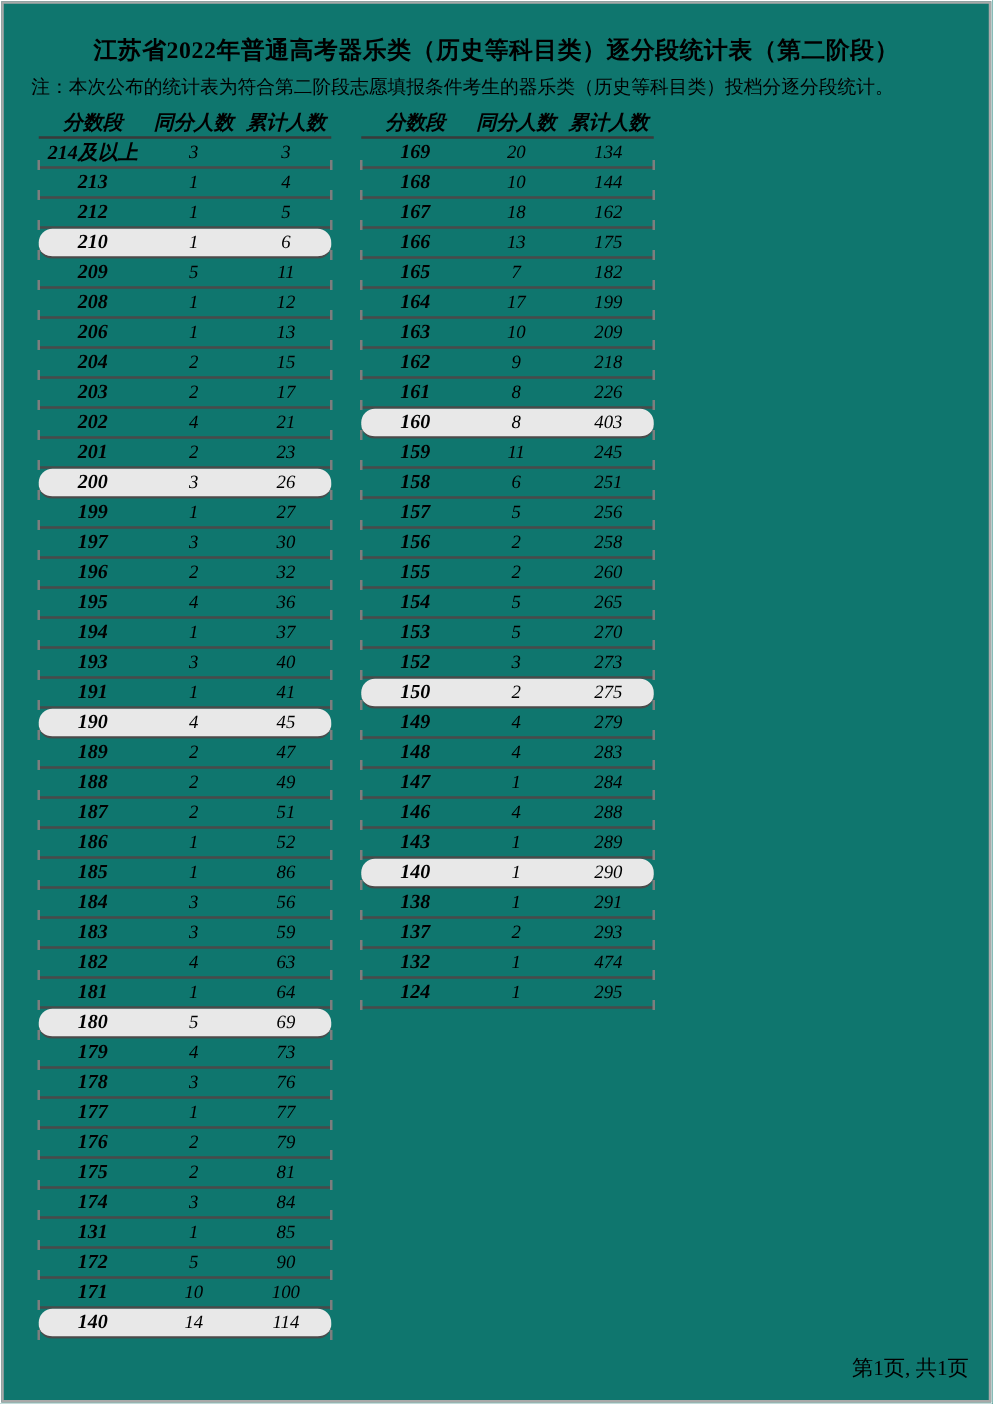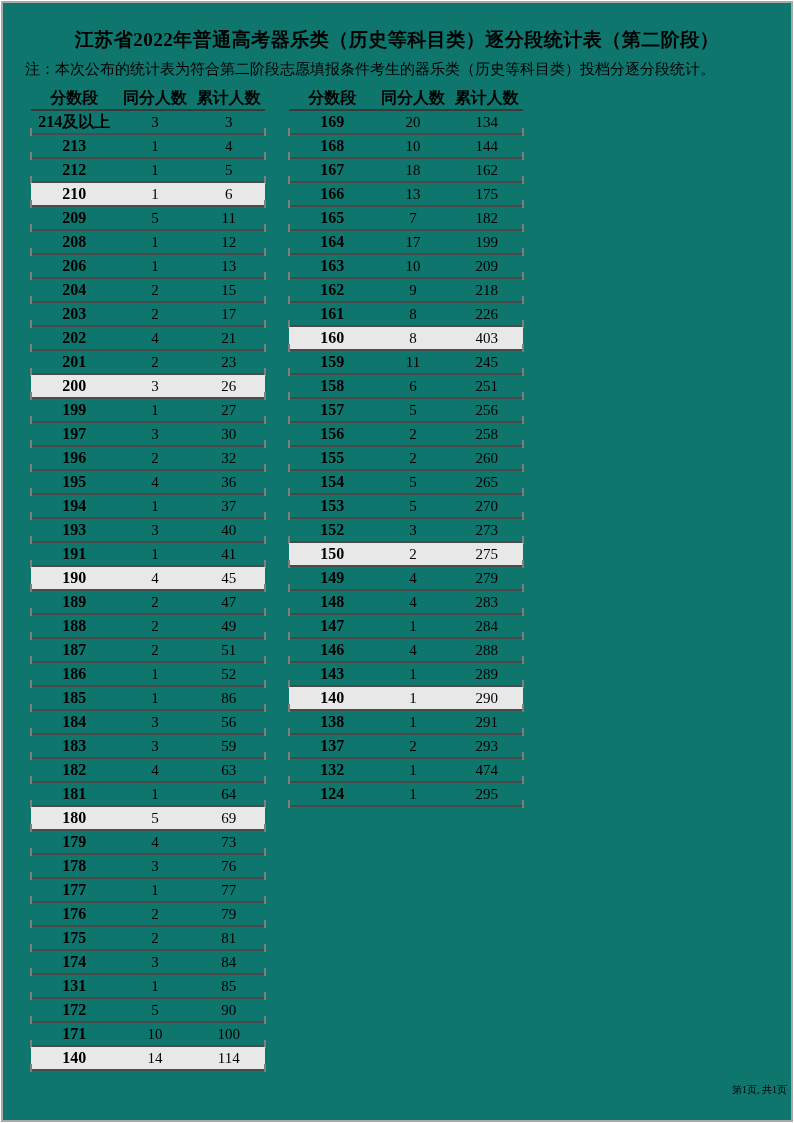--- a/index.html
+++ b/index.html
@@ -20,44 +20,44 @@
   }
   .title{
     position:absolute;top:24px;left:0;right:0;margin:0;
     text-align:center;font-size:19px;font-weight:bold;letter-spacing:0.5px;
   }
   .note{
     position:absolute;top:57px;left:22px;right:40px;
     font-size:15px;white-space:nowrap;
   }
   .tables{position:absolute;top:84px;left:28px;right:0;bottom:0;}
-  .score-table{position:absolute;top:0;width:234px;}
+  .score-table{position:absolute;top:0;width:234px;font-style:italic;}
   #table-0{left:0;}
   #table-1{left:258px;}
   .t-head{
     display:grid;grid-template-columns:37% 32% 31%;
     height:22px;align-items:center;text-align:center;
     font-weight:bold;font-size:16px;
     border-bottom:2px solid var(--head-line);
   }
   .t-row{
     position:relative;display:grid;grid-template-columns:37% 32% 31%;
     height:24px;box-sizing:border-box;align-items:center;text-align:center;
     border-bottom:2px solid var(--line);
   }
   .t-row::before,.t-row::after{
     content:"";position:absolute;bottom:-3px;width:2px;height:8px;background:var(--tick);
   }
   .t-row::before{left:-1px;}
   .t-row::after{right:-1px;}
-  .t-row.shaded{background:var(--highlight);}
+  .t-row.shaded{background:var(--highlight);border-radius:11px;}
   .cell-score{font-weight:bold;font-size:16px;}
   .cell-num{font-size:15px;}
   .footer{
-    position:absolute;top:1080px;right:4px;font-size:10px;
+    position:absolute;top:1080px;right:16px;font-size:17px;
   }
 </style>
 </head>
 <body>
 
 <div class="page">
   <h1 class="title">江苏省2022年普通高考器乐类（历史等科目类）逐分段统计表（第二阶段）</h1>
   <div class="note">注：本次公布的统计表为符合第二阶段志愿填报条件考生的器乐类（历史等科目类）投档分逐分段统计。</div>
   <div class="tables">
     <div class="score-table" id="table-0">

